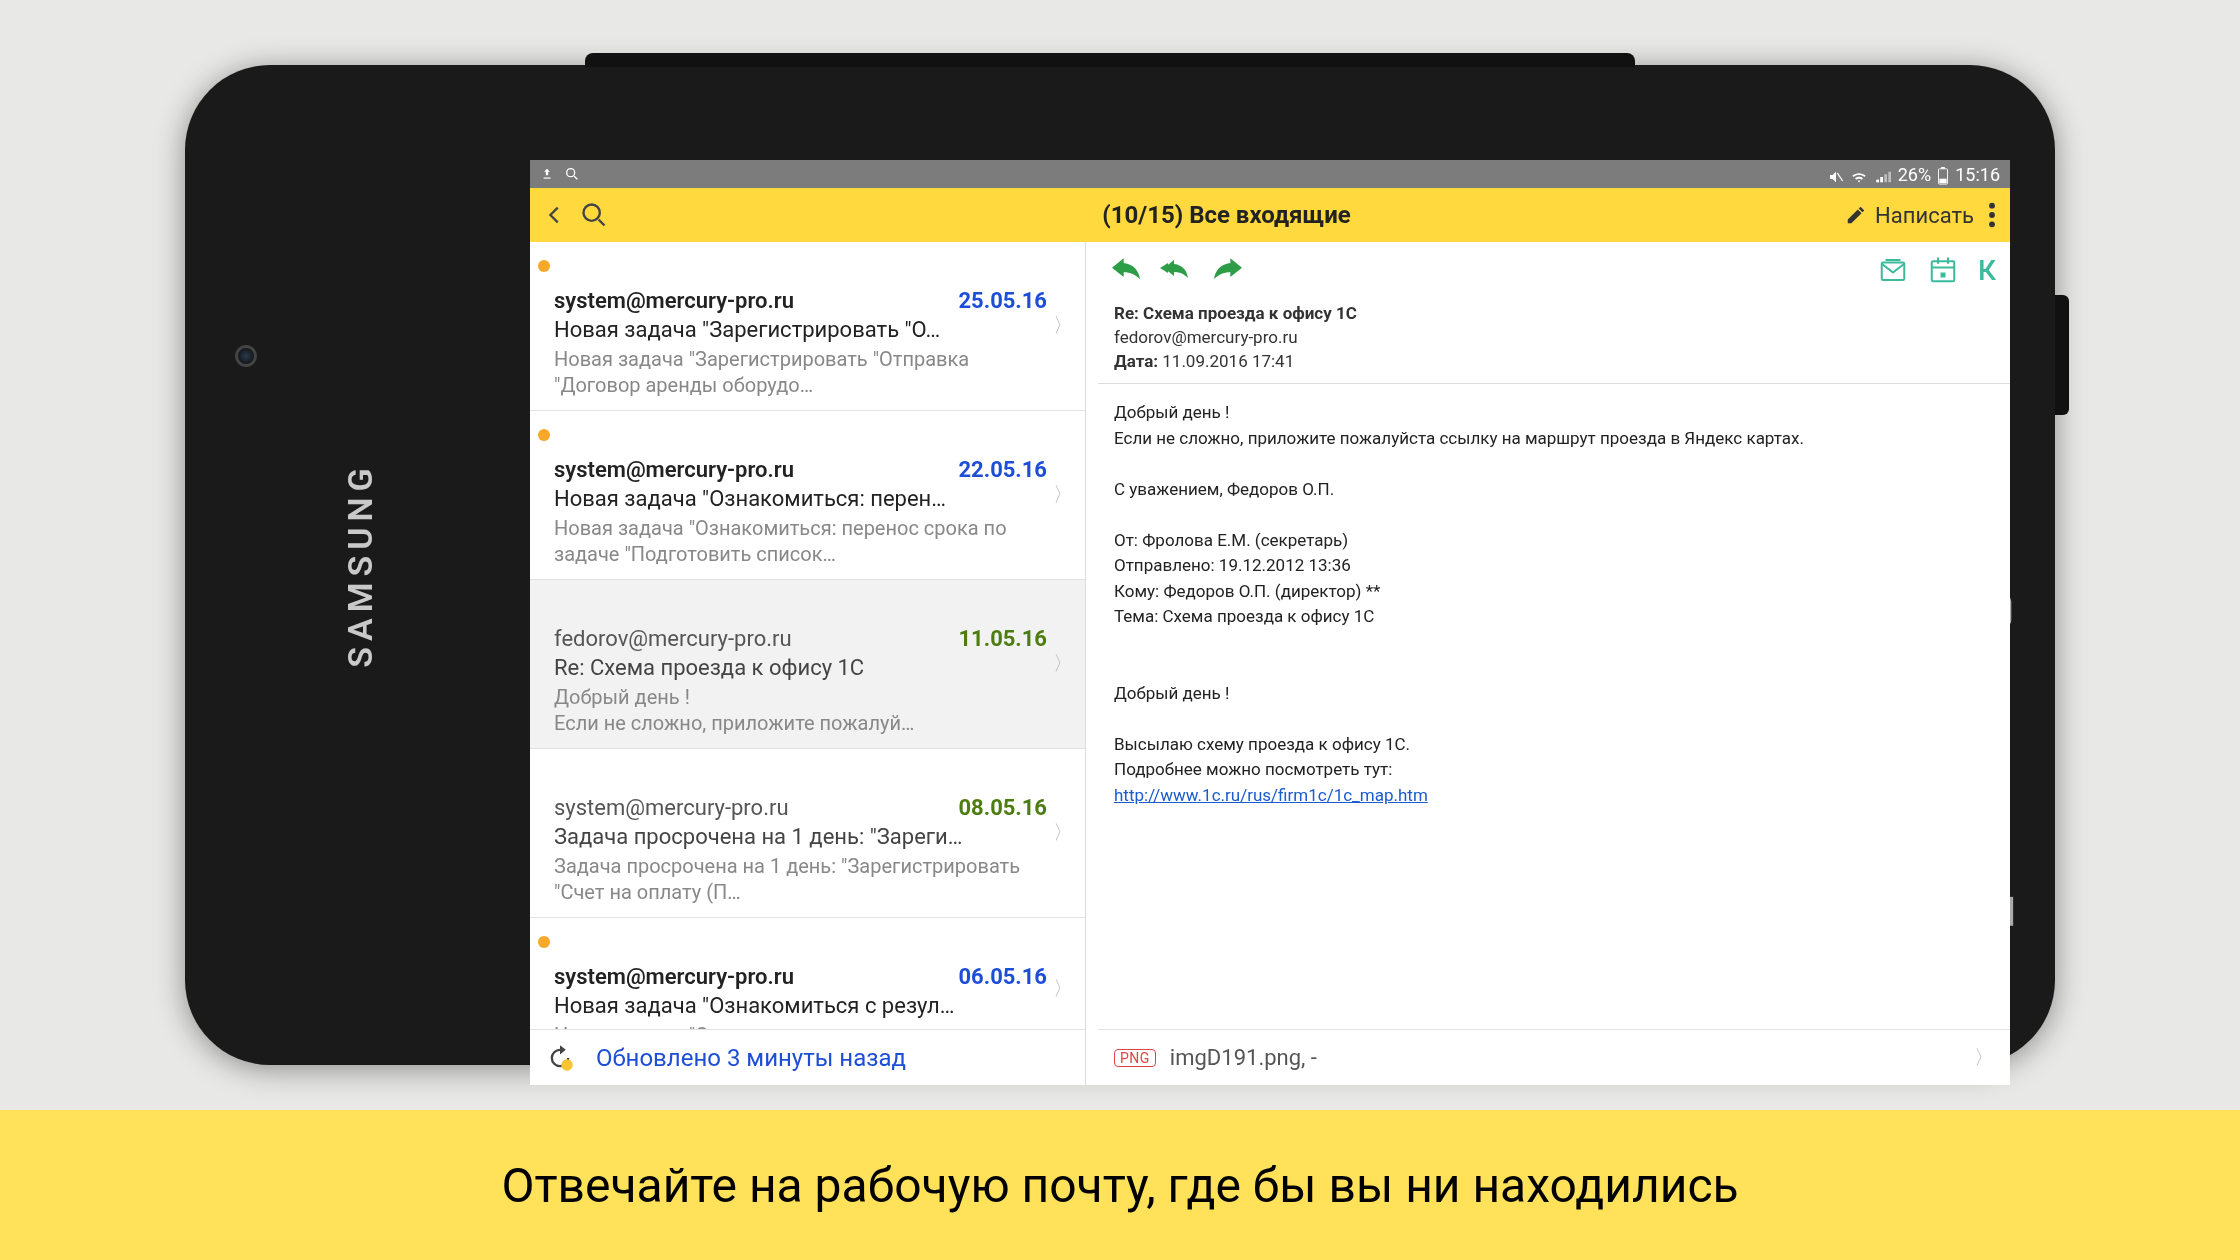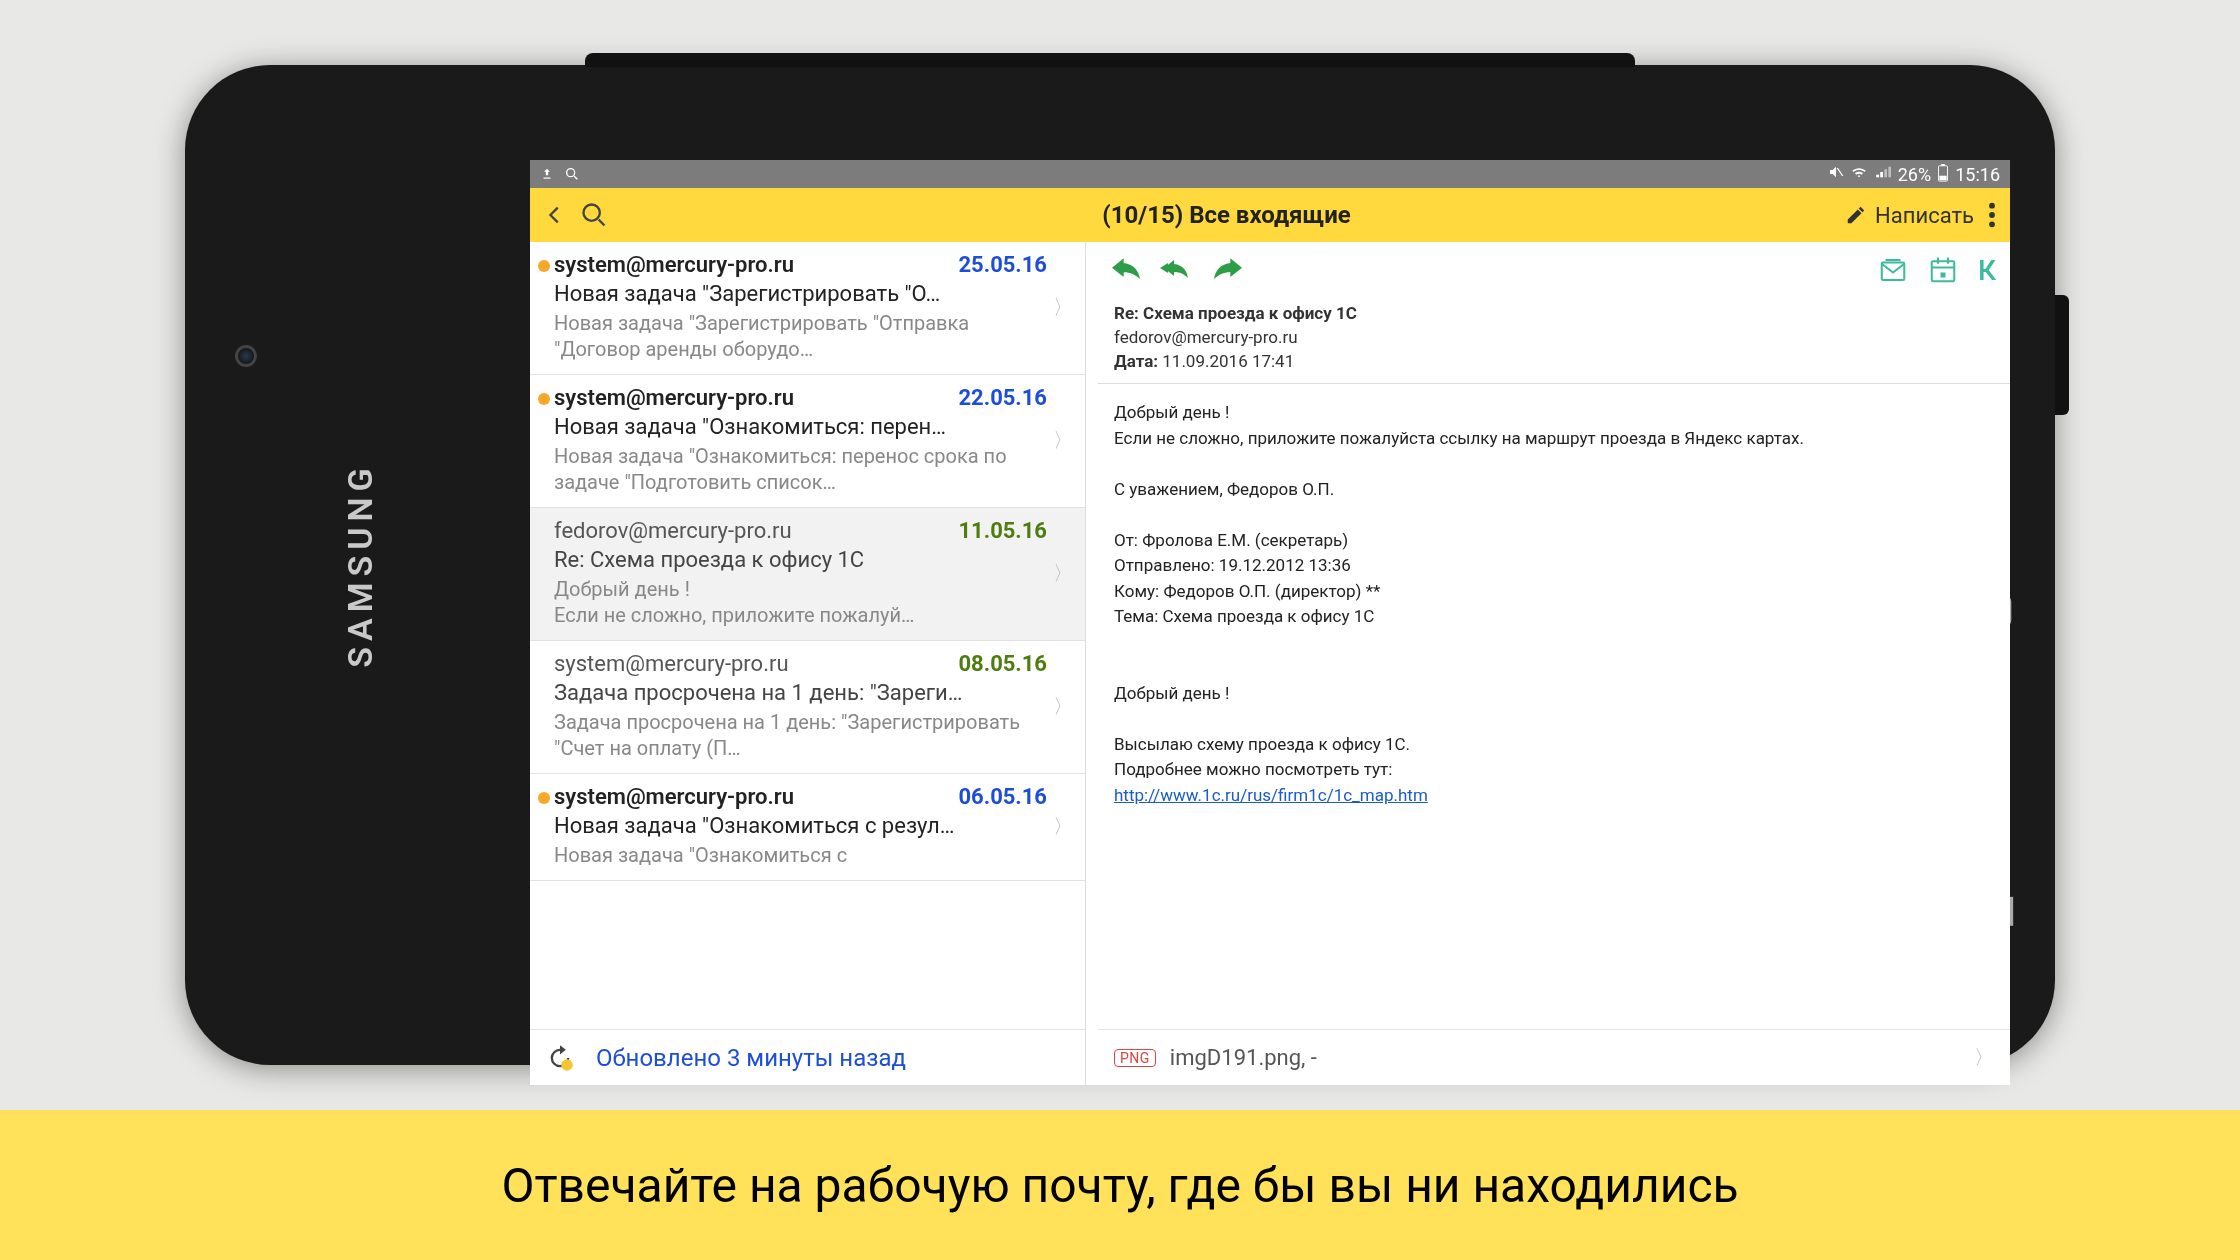--- a/index.html
+++ b/index.html
@@ -33,40 +33,40 @@
 .navicons svg { fill:#aaa; }
 
 
 .screen { position:absolute; left:345px; top:95px; width:1480px; height:925px; background:#fff;
           display:flex; flex-direction:column; overflow:hidden; }
 
 
 .status { height:28px; background:#7c7c7c; color:#fff; display:flex; align-items:center;
           justify-content:space-between; padding:0 10px; font-size:18px; }
 .status-left { display:flex; gap:10px; align-items:center; }
-.status-right { display:flex; gap:6px; align-items:flex-start; }
+.status-right { display:flex; gap:6px; align-items:flex-end; }
 
 
 .appbar { height:54px; background:#ffd93d; display:flex; align-items:center; padding:0 14px; gap:14px; }
 .appbar .title { flex:1; text-align:center; font-size:24px; font-weight:700; color:#222; }
 .appbar .action { display:flex; align-items:center; gap:8px; font-size:22px; color:#333; cursor:pointer; }
 .appbar svg, .status svg { display:block; }
 
 
 .split { flex:1; display:flex; min-height:0; }
 .listpane { width:556px; border-right:1px solid #ddd; display:flex; flex-direction:column; background:#fff; }
 .msgpane { flex:1; display:flex; flex-direction:column; background:#fff; margin-left:12px; }
 
 
 .list { flex:1; overflow:hidden; }
 .row { display:flex; padding:10px 12px 12px 24px; border-bottom:1px solid #e2e2e2; position:relative; }
 .row.selected { background:#f2f2f2; }
 .dot { position:absolute; left:8px; top:18px; width:12px; height:12px; border-radius:50%; background:#f7a828; }
 .rowmain { flex:1; min-width:0; }
-.line1 { display:flex; align-items:center; gap:10px; }
+.line1 { display:flex; align-items:center; gap:10px;margin-top:36px; }
 .sender { font-size:22px; font-weight:600; color:#222; flex:1; white-space:nowrap; overflow:hidden; text-overflow:ellipsis;}
 .sender.read { font-weight:400; color:#555; }
 .date { font-size:22px; color:#1d4ed8; font-weight:700; }
 .date.read { color:#4d7c0f; font-weight:700; }
 .subject { font-size:22px; color:#222; margin-top:4px; white-space:nowrap; overflow:hidden; text-overflow:ellipsis;}
 .subject.read { color:#444; }
 .preview { font-size:20px; color:#888; margin-top:4px; line-height:1.3; max-height:2.6em; overflow:hidden; }
 .chev { align-self:center; color:#bbb; font-size:20px; padding-left:6px; }
 
 .listfoot { height:56px; border-top:1px solid #e2e2e2; display:flex; align-items:center; padding:0 16px;

